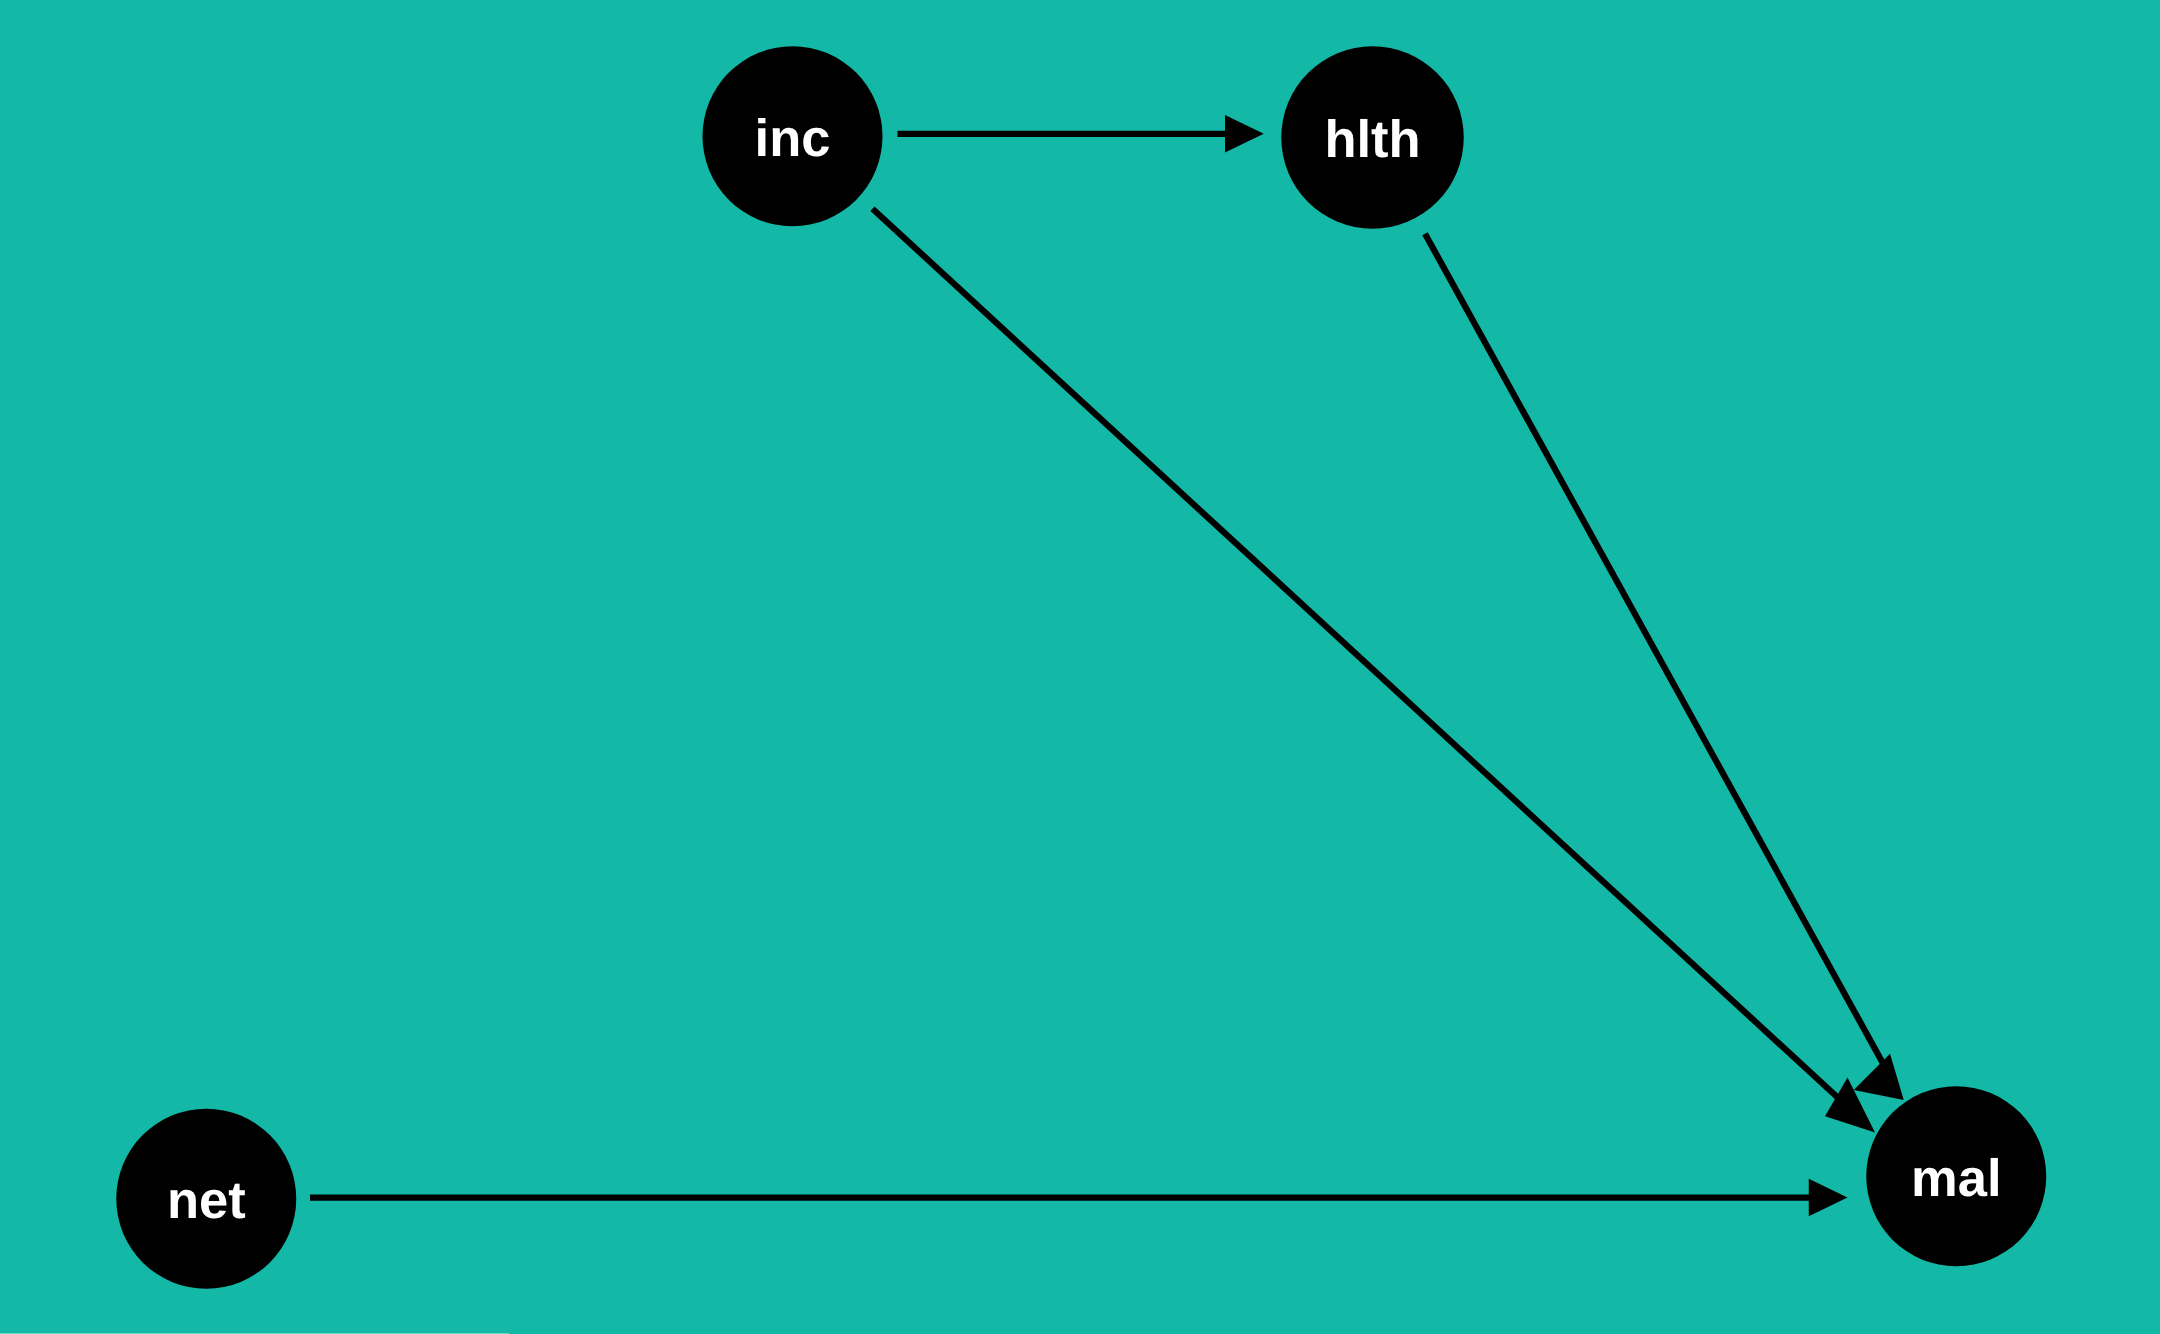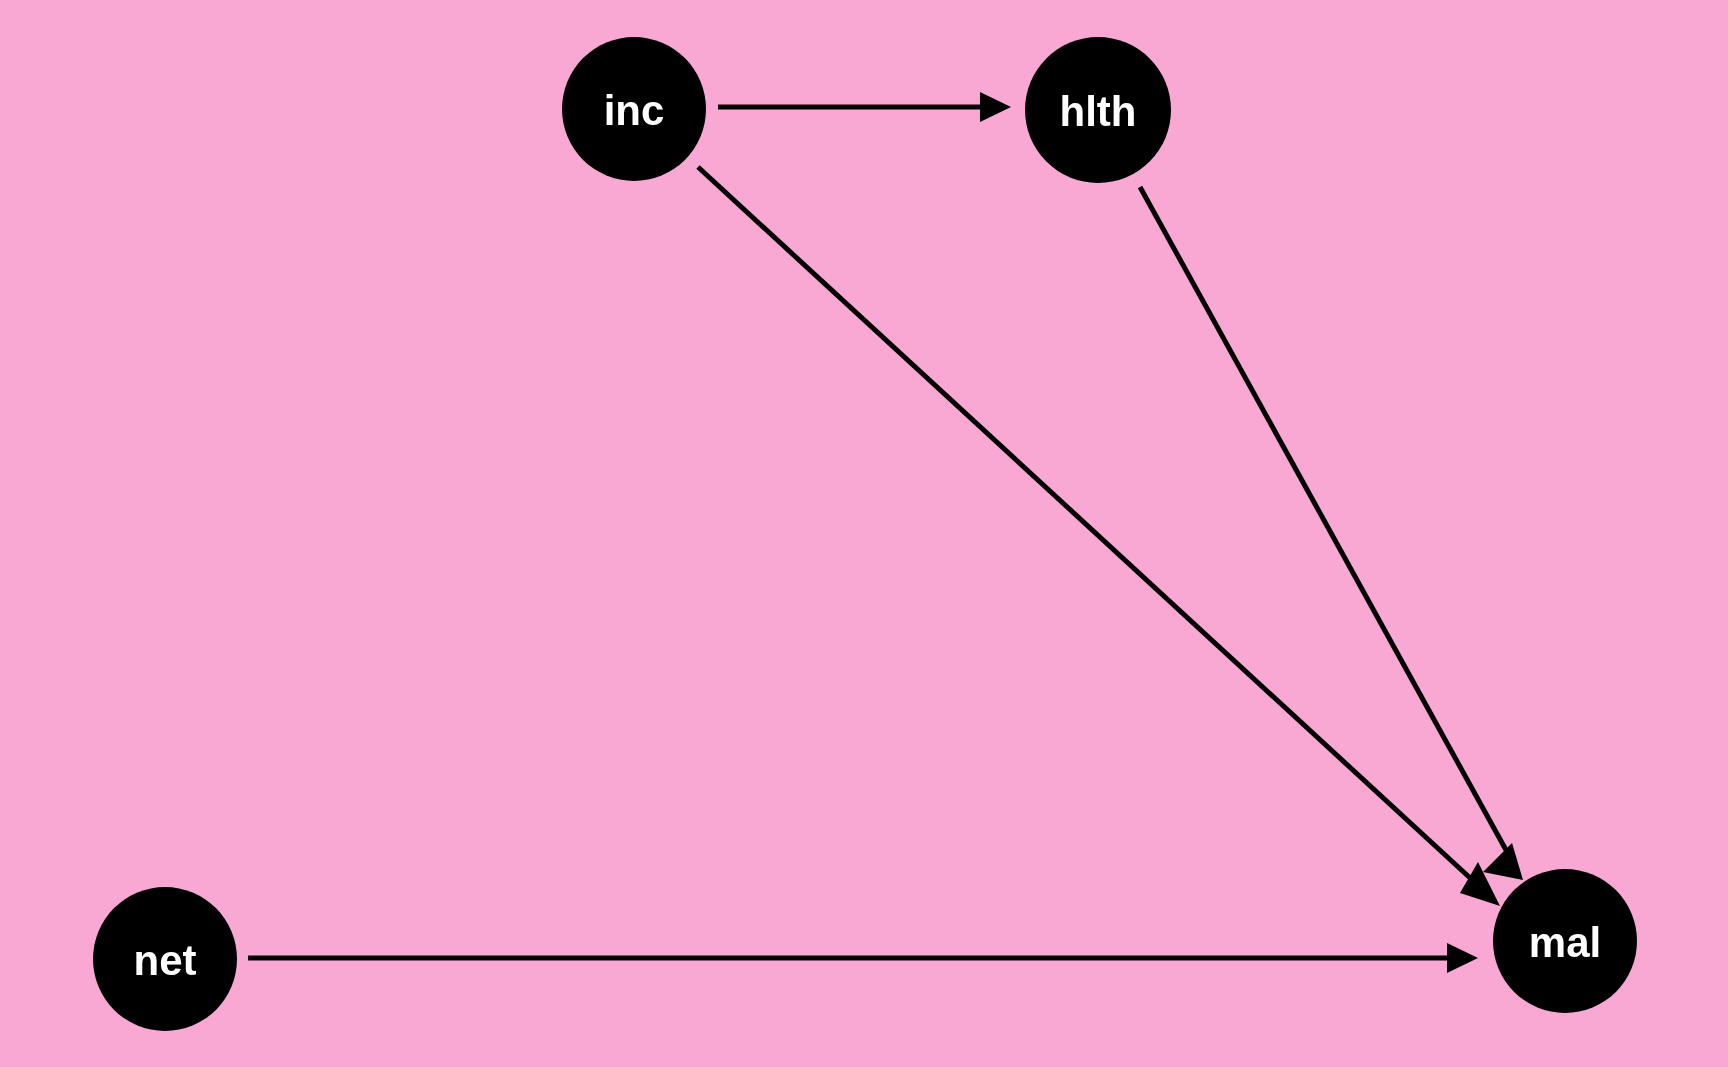--- a/index.html
+++ b/index.html
@@ -11,21 +11,21 @@
   body {
     width: 1728px;
     height: 1067px;
     overflow: hidden;
     font-family: "Liberation Sans", sans-serif;
   }
   #graph-canvas {
     position: relative;
     width: 1728px;
     height: 1067px;
-    background: #f9a8d4;
+    background: #14b8a6;
   }
   svg.graph-svg {
     position: absolute;
     top: 0;
     left: 0;
     width: 1728px;
     height: 1067px;
     display: block;
   }
   .node-circle {

